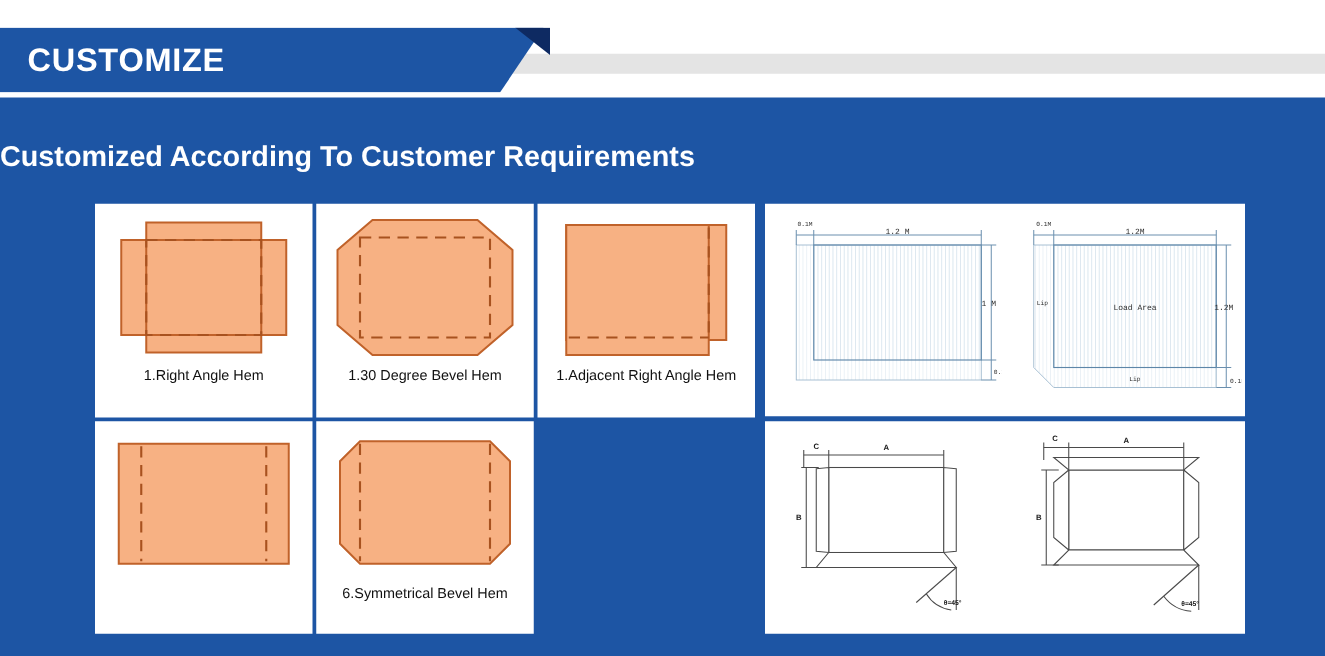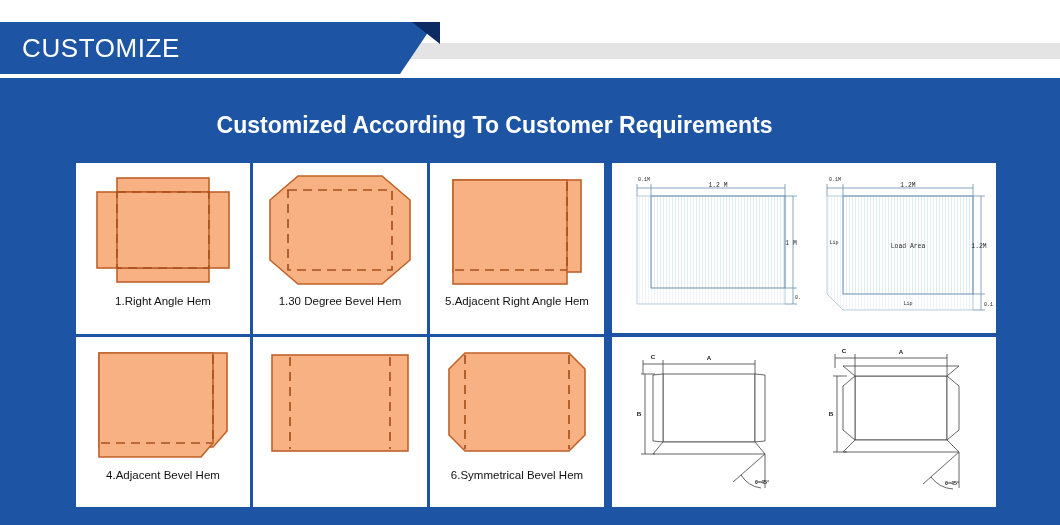--- a/index.html
+++ b/index.html
@@ -27,27 +27,27 @@
     background:#1d55a4;
     clip-path:polygon(0 0, 435px 0, 400px 52px, 0 52px);
   }
   .banner .navy-tri{
     position:absolute;left:412px;top:0;width:28px;height:22px;
     background:#0e2a62;
     clip-path:polygon(0 0, 28px 0, 28px 22px);
   }
   .banner .banner-title{
     position:absolute;left:22px;top:0;height:52px;line-height:52px;
-    color:#ffffff;font-size:26px;font-weight:normal;letter-spacing:.6px;
+    color:#ffffff;font-size:26px;font-weight:bold;letter-spacing:.6px;
     white-space:nowrap;
   }
 
   
   .main-title{
-    position:absolute;left:0;top:112px;width:989px;text-align:center;
+    position:absolute;left:0;top:112px;width:989px;text-align:left;
     color:#ffffff;font-size:23px;font-weight:bold;white-space:nowrap;
   }
 
   
   .grid{
     position:absolute;left:62px;top:163px;
     width:528px;height:344px;
     display:grid;grid-template-columns:1fr 1fr 1fr;grid-template-rows:1fr 1fr;
     gap:3px;
     padding-left:14px;
@@ -130,34 +130,23 @@
 
     <div class="card">
       <div class="art">
         <svg width="152" height="120" viewBox="0 0 152 120">
           <rect class="hem-fill" x="12" y="10" width="128" height="92"></rect>
           <rect class="hem-fill" x="12" y="10" width="114" height="104"></rect>
           <line class="fold" x1="126" y1="12" x2="126" y2="101"></line>
           <line class="fold" x1="14" y1="100" x2="126" y2="100"></line>
         </svg>
       </div>
-      <div class="cap">5.Adjacent Right Angle Hem</div>
-    </div>
-
-    <div class="card">
-      <div class="art">
-        <svg width="152" height="120" viewBox="0 0 152 120">
-          <polygon class="hem-fill" points="12,10 140,10 140,88 126,104 12,104"></polygon>
-          <polygon class="hem-fill" points="12,10 126,10 126,100 114,114 12,114"></polygon>
-          <line class="fold" x1="126" y1="12" x2="126" y2="99"></line>
-          <line class="fold" x1="14" y1="100" x2="125" y2="100"></line>
-        </svg>
-      </div>
-      <div class="cap">4.Adjacent Bevel Hem</div>
-    </div>
+      <div class="cap">1.Adjacent Right Angle Hem</div>
+    </div>
+
 
     <div class="card">
       <div class="art">
         <svg width="152" height="120" viewBox="0 0 152 120">
           <rect class="hem-fill" x="8" y="12" width="136" height="96"></rect>
           <line class="fold" x1="26" y1="14" x2="26" y2="106"></line>
           <line class="fold" x1="126" y1="14" x2="126" y2="106"></line>
         </svg>
       </div>
     </div>

